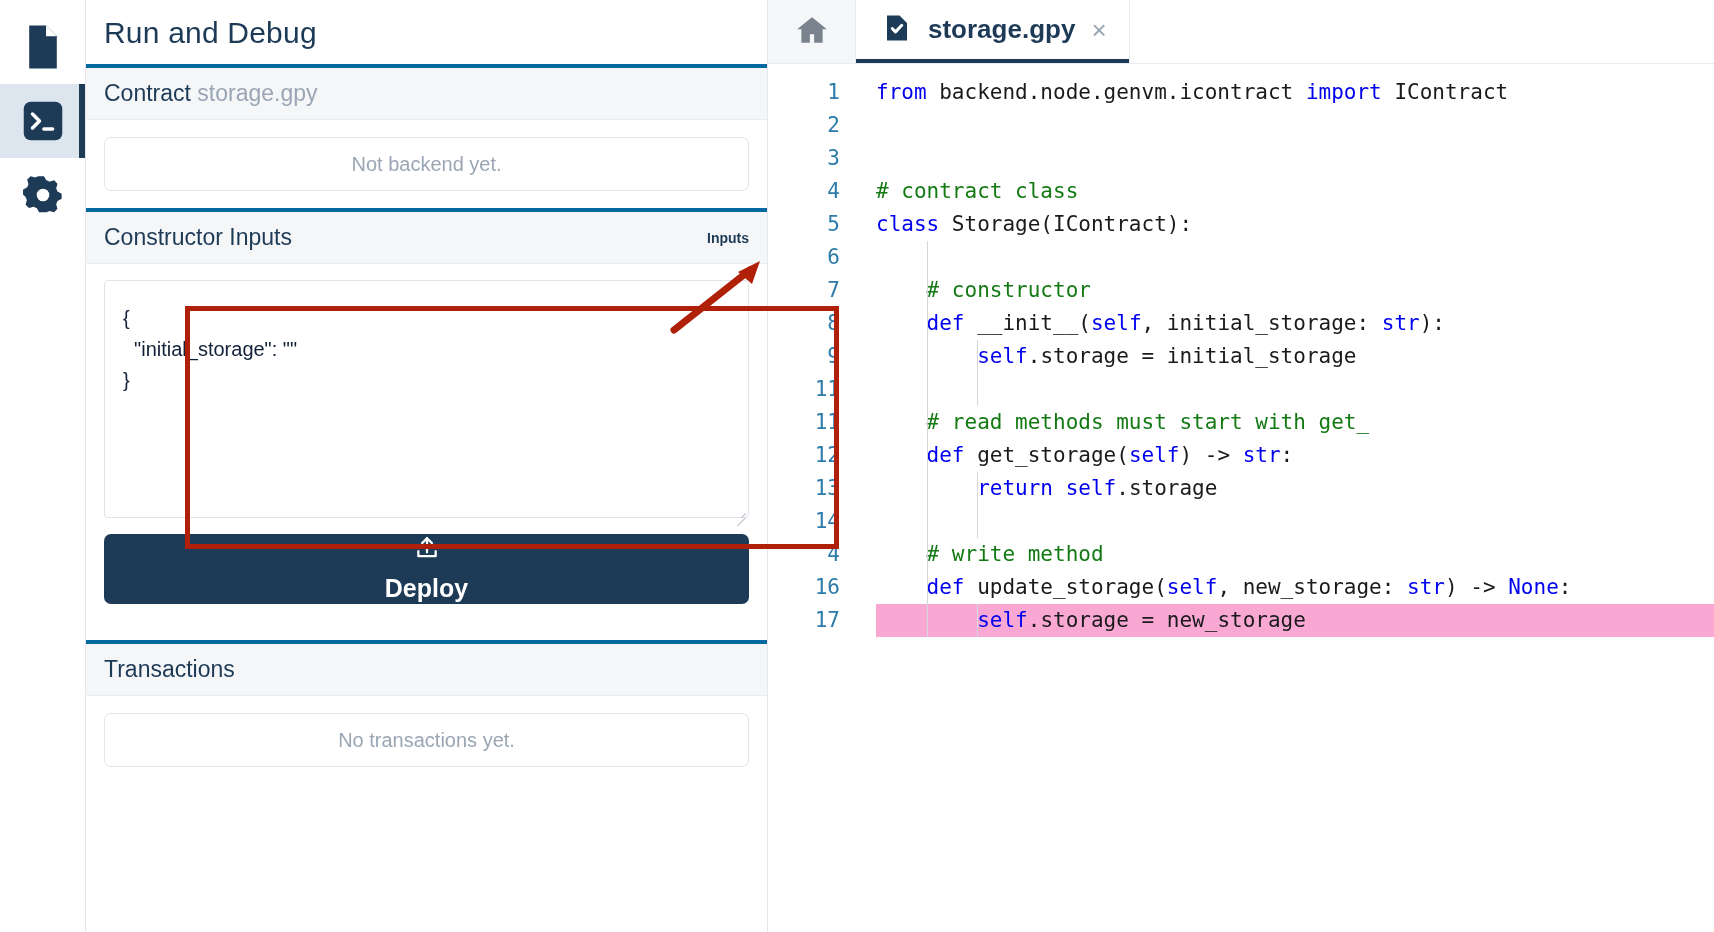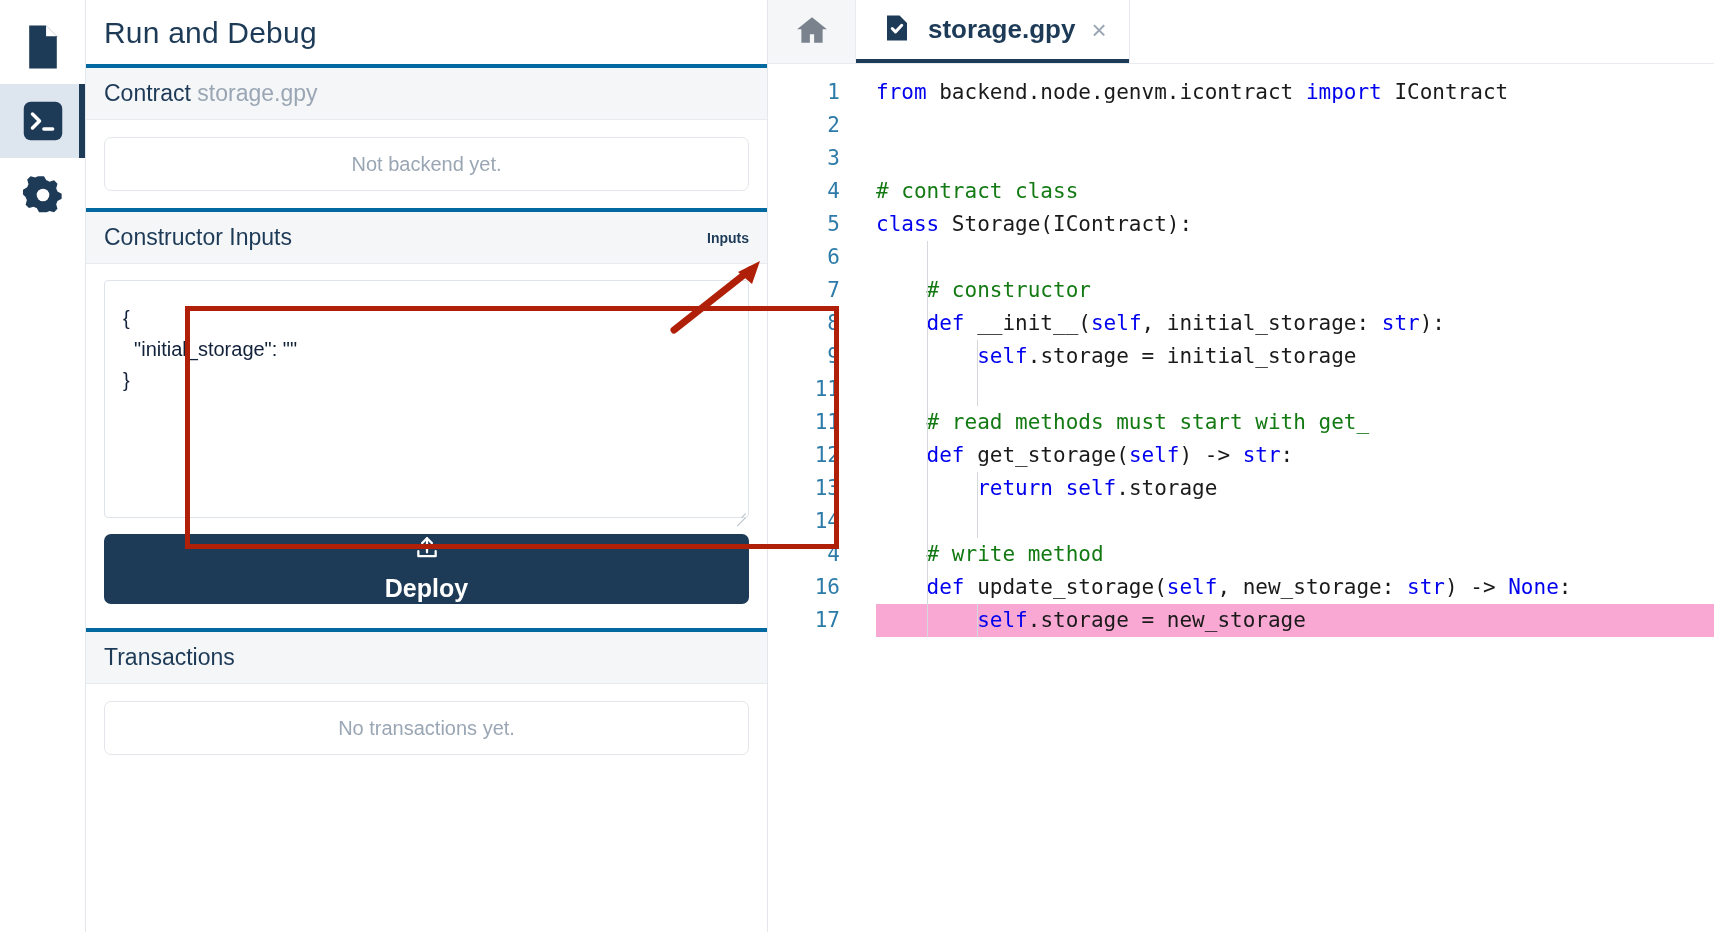--- a/index.html
+++ b/index.html
@@ -107,21 +107,21 @@
     background: #1d3a57; color: #ffffff;
     border: none; border-radius: 7px;
     height: 70px;
     display: flex; align-items: center; justify-content: center; gap: 13px;
     font-size: 25px; font-weight: bold;
     cursor: pointer;
     flex-direction: column;
   }
   .deploy-btn svg { display:block; }
 
-  .transactions-head { margin-top: 24px; }
+  .transactions-head { margin-top: 36px; }
 
   
   .editor-pane {
     flex: 1 1 auto; height: 932px;
     display: flex; flex-direction: column;
     background: #ffffff; overflow: hidden;
   }
   .tabbar {
     height: 64px; display: flex; align-items: stretch;
     background: #ffffff;

